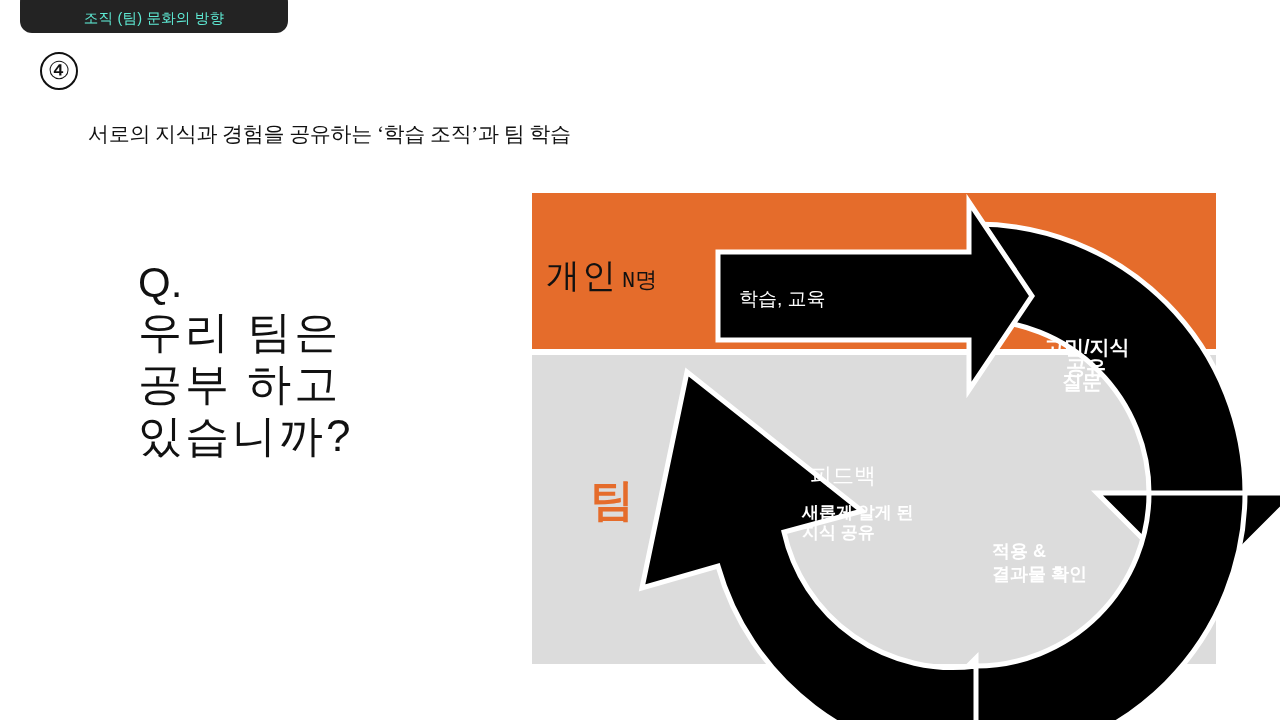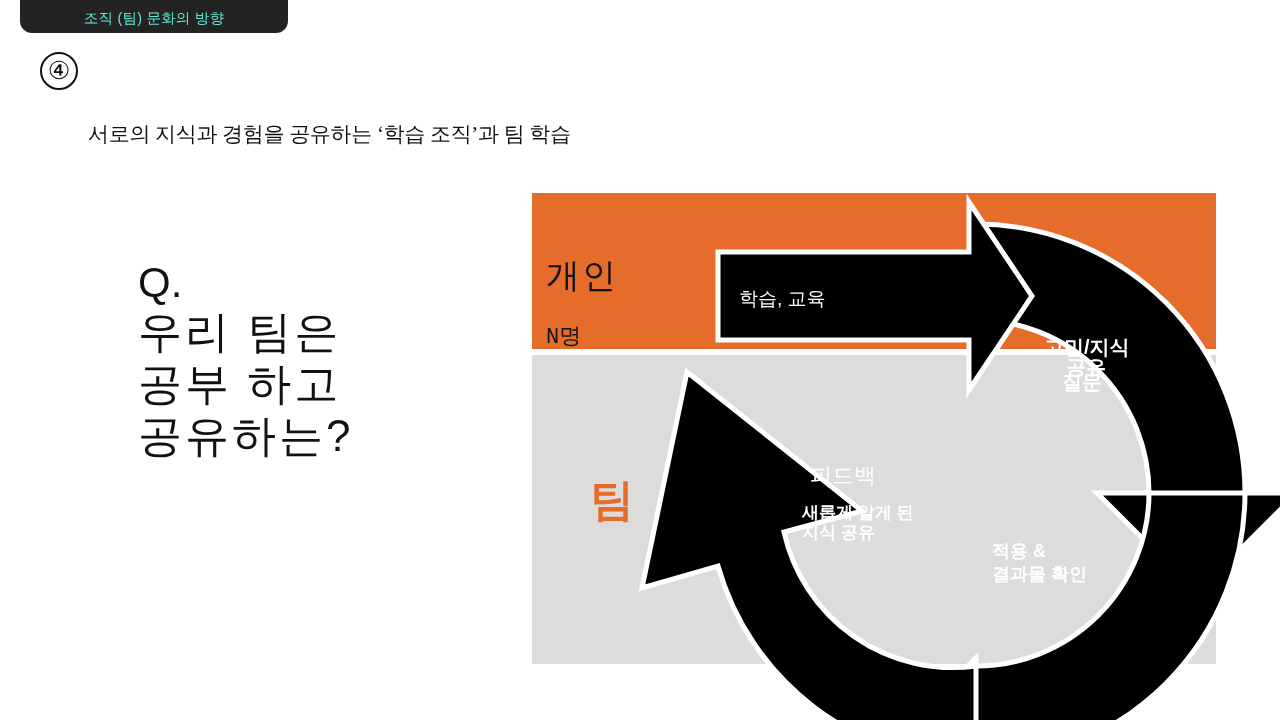--- a/index.html
+++ b/index.html
@@ -103,23 +103,22 @@
   #diagram-panel .band-bottom {
     position: absolute;
     left: 0; top: 162px;
     width: 100%; height: 309px;
   }
   #diagram-panel .band-label-individual {
     position: absolute;
     left: 14px; top: 60px;
     display: flex;
     align-items: baseline;
-    gap: 22px;
+    gap: 4px;
     z-index: 4;
-    flex-direction: column;
   }
   .label-individual-main { font-size: 34px; letter-spacing: 2px; color: #111; }
   .label-individual-sub  { font-size: 22px; letter-spacing: 0px; color: #111; font-family: Liberation Mono, monospace; }
 
   #diagram-panel .band-label-team {
     position: absolute;
     left: 58px; top: 278px;
     font-size: 44px;
     font-weight: 700;
     z-index: 4;
@@ -149,21 +148,21 @@
 <div id="section-heading">
   <span class="circled-number">④</span>
 </div>
 
 <div id="section-subheading">서로의 지식과 경험을 공유하는 ‘학습 조직’과 팀 학습</div>
 
 <div id="question-block">
   <span class="q-mark">Q.</span>
   <span class="q-line">우리 팀은</span>
   <span class="q-line">공부 하고</span>
-  <span class="q-line">공유하는?</span>
+  <span class="q-line">있습니까?</span>
 </div>
 
 <div id="diagram-panel">
 
   <div class="band-top" style="background: rgb(229, 108, 43);"></div>
   <div class="band-bottom" style="background: rgb(220, 220, 220);"></div>
 
   <div class="band-label-individual">
     <span class="label-individual-main">개인</span>
     <span class="label-individual-sub">N명</span>

